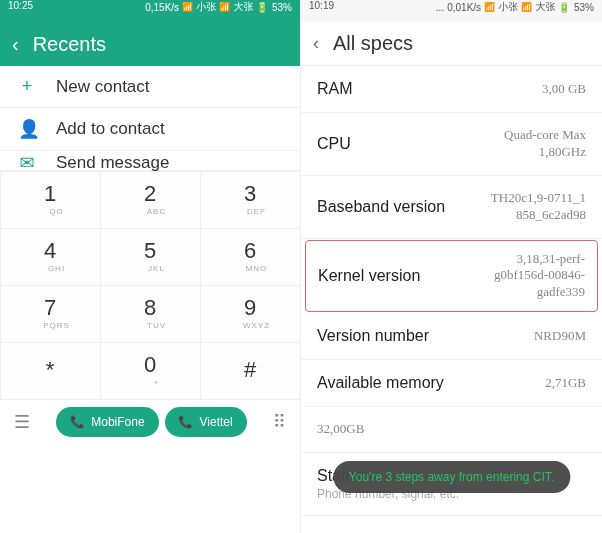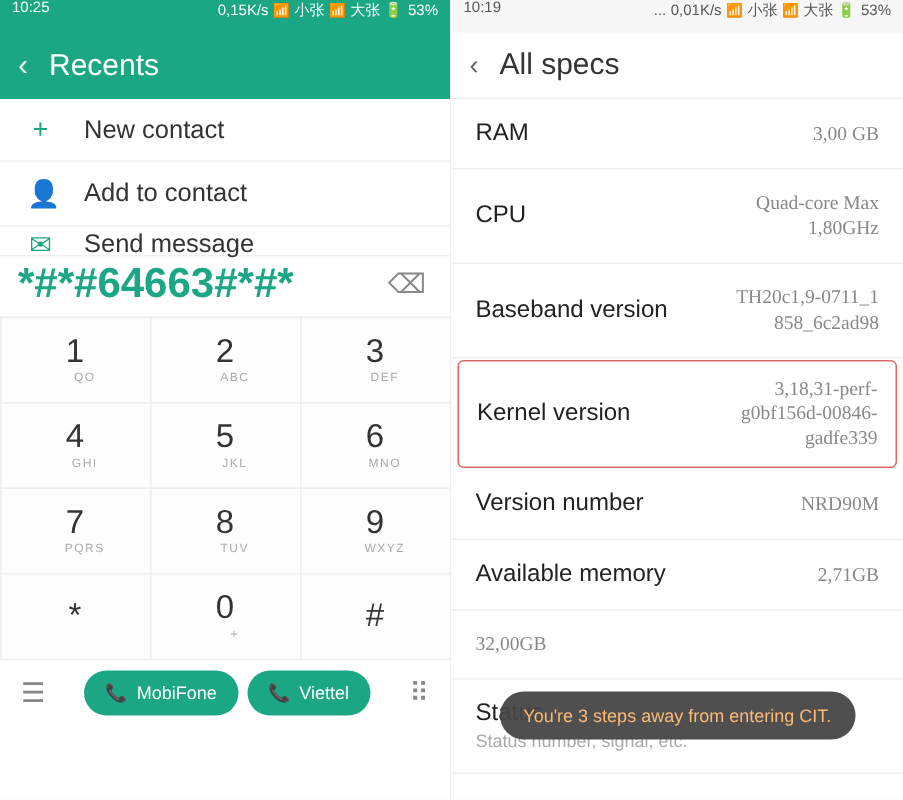--- a/index.html
+++ b/index.html
@@ -43,21 +43,21 @@
 .header-right .back { color: #666; font-size: 18px; font-family: sans-serif; }
 .header-right .title { color: #333; font-size: 20px; }
 
 .specs { padding: 0; }
 .spec-row { display: flex; justify-content: space-between; align-items: center; padding: 14px 16px; border-bottom: 1px solid #f0f0f0; gap: 10px; }
 .spec-row.highlighted { border: 1.5px solid #d66; border-radius: 4px; margin: 1px 4px; padding: 10px 12px; }
 .spec-label { font-size: 16px; color: #222; flex-shrink: 0; }
 .spec-value { font-size: 13px; color: #888; text-align: right; font-family: 'Comic Sans MS', cursive; line-height: 1.3; }
 .spec-sub { font-size: 12px; color: #aaa; }
 
-.toast { position: absolute; bottom: 40px; left: 50%; transform: translateX(-50%); background: rgba(70,70,70,0.95); color: #fdba74; padding: 9px 16px; border-radius: 18px; font-size: 12px; font-family: sans-serif; white-space: nowrap; }
+.toast { position: absolute; bottom: 40px; left: 50%; transform: translateX(-50%); background: rgba(70,70,70,0.95); color: #22c55e; padding: 9px 16px; border-radius: 18px; font-size: 12px; font-family: sans-serif; white-space: nowrap; }
 </style>
 </head>
 <body>
 
 <div class="container">
 
   <div class="phone phone-left">
     <div class="statusbar">
       <span class="status-left">10:25</span>
       <span class="status-right">
@@ -84,24 +84,20 @@
       <div class="action-row">
         <span class="icon">👤</span>
         <span>Add to contact</span>
       </div>
       <div class="action-row cut">
         <span class="icon">✉</span>
         <span>Send message</span>
       </div>
     </div>
 
-    <div class="dial-display">
-      <span class="dial-text">*#*#64663#*#*</span>
-      <span class="backspace">⌫</span>
-    </div>
 
     <div class="keypad" id="keypad-left">
         <div class="key">
           <div class="num">1</div>
           <div class="sub">QO</div>
         </div>
         <div class="key">
           <div class="num">2</div>
           <div class="sub">ABC</div>
         </div>
@@ -212,19 +208,19 @@
           <span class="spec-label">Available memory</span>
           <span class="spec-value" style="white-space: pre-line;">2,71GB</span>
         </div>
         <div class="spec-row">
           <span class="spec-value" style="white-space: pre-line;">32,00GB</span>
         </div>
       </div>
 
     <div class="spec-row" style="flex-direction:column;align-items:flex-start;gap:2px;">
       <span class="spec-label">Status</span>
-      <span class="spec-sub">Status number, signal, etc.</span>
+      <span class="spec-sub">Phone number, signal, etc.</span>
     </div>
 
     <div class="toast">You're 3 steps away from entering CIT.</div>
   </div>
 
 </div>
 
 </body></html>

